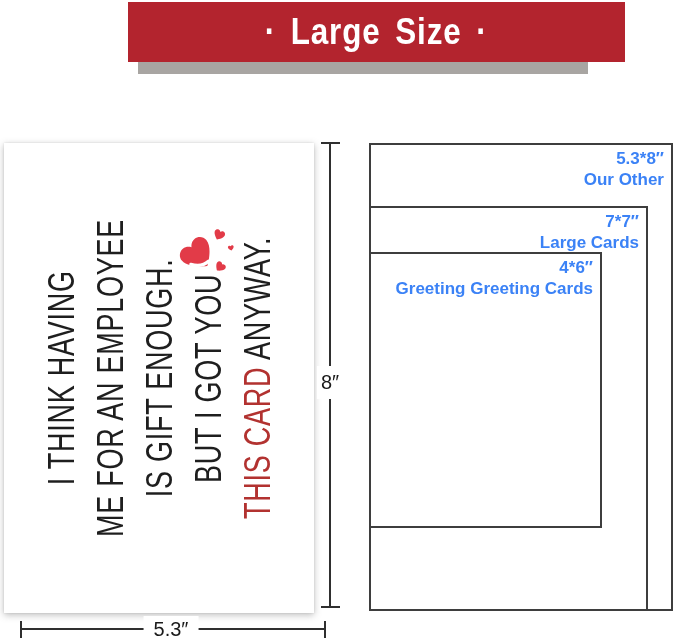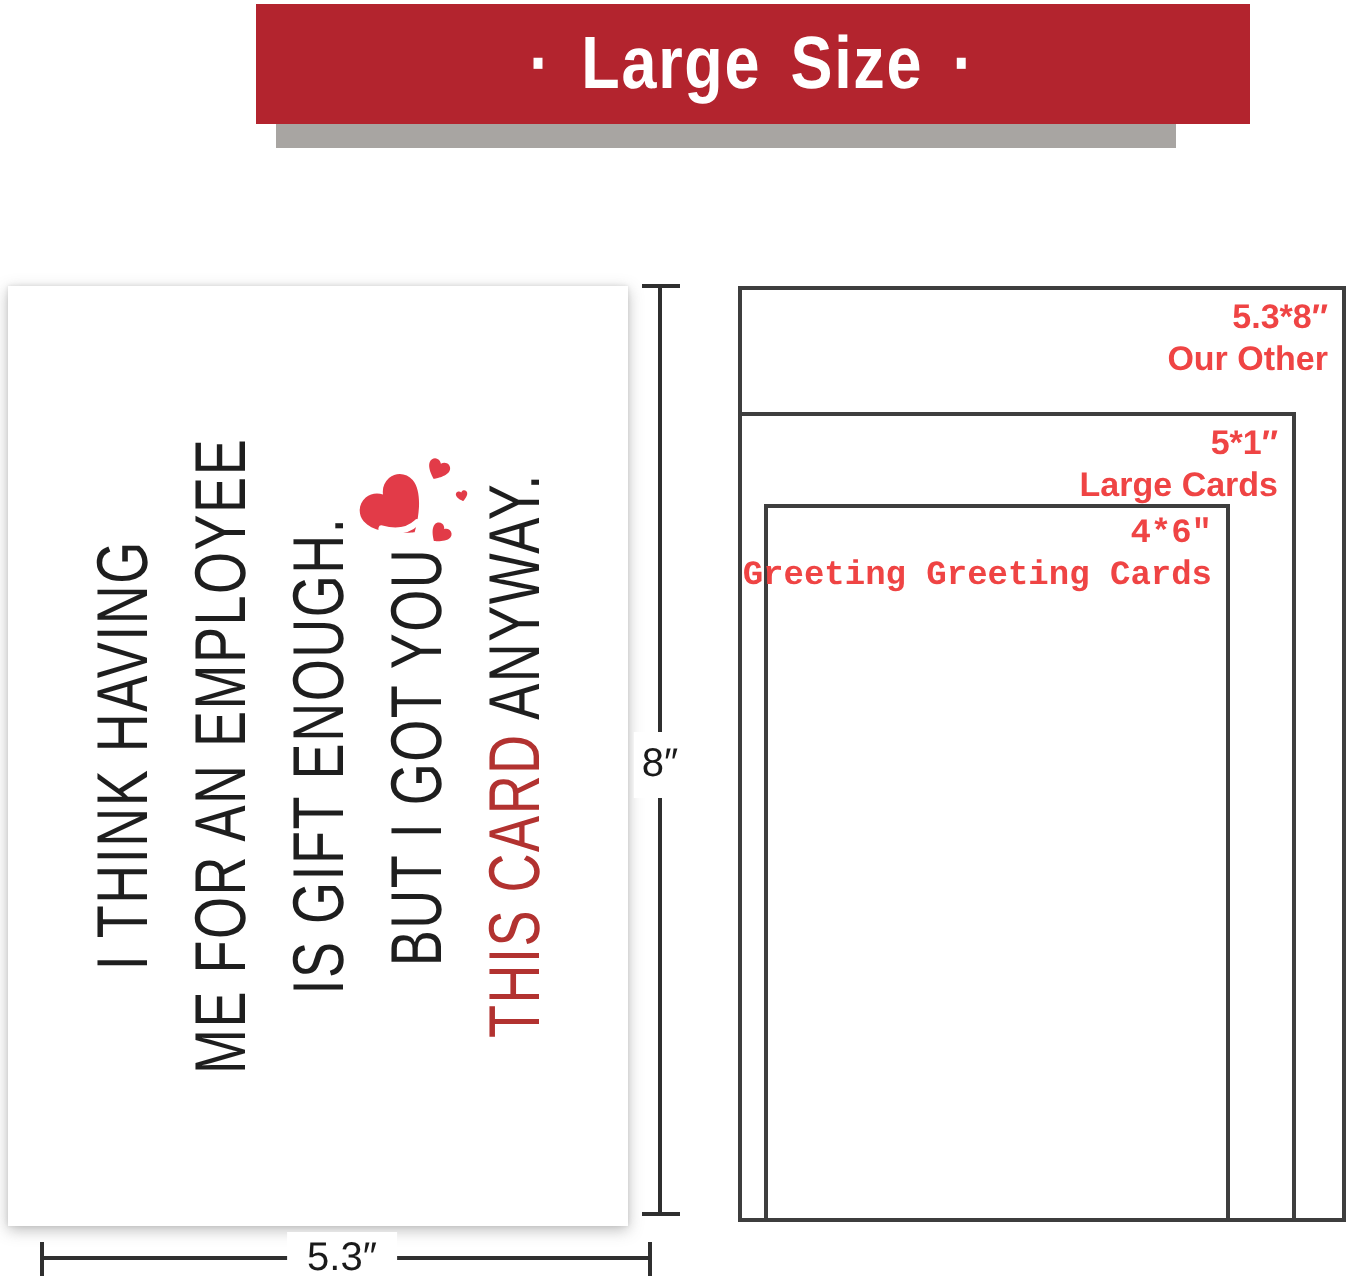--- a/index.html
+++ b/index.html
@@ -129,26 +129,26 @@
 
   
   .cmp-rect {
     position: absolute;
     background: #ffffff;
     border: 2px solid var(--outline, #3e3e3e);
     box-sizing: border-box;
   }
   .rect-our     { left: 369px; top: 143px; width: 304px; height: 468px; }
   .rect-other   { left: 369px; top: 206px; width: 279px; height: 405px; }
-  .rect-regular { left: 382px; top: 252px; width: 233px; height: 359px; font-family: Liberation Mono, monospace; }
+  .rect-regular { left: 369px; top: 252px; width: 233px; height: 276px; }
   .rect-label {
     position: absolute;
     top: 3px; right: 7px;
     text-align: right;
-    color: #ef4444;
+    color: #3b82f6;
   }
   .rect-label .size-line,
   .rect-label .name-line {
     font-size: 17px;
     font-weight: 600;
     line-height: 21px;
     white-space: nowrap;
   }
 </style>
 </head>
@@ -208,21 +208,21 @@
   </div>
 
   <div class="cmp-rect rect-our">
     <div class="rect-label">
       <div class="size-line">5.3*8″</div>
       <div class="name-line">Our Other</div>
     </div>
   </div>
   <div class="cmp-rect rect-other">
     <div class="rect-label">
-      <div class="size-line">5*1″</div>
+      <div class="size-line">7*7″</div>
       <div class="name-line">Large Cards</div>
     </div>
   </div>
   <div class="cmp-rect rect-regular">
     <div class="rect-label">
       <div class="size-line">4*6″</div>
       <div class="name-line">Greeting Greeting Cards</div>
     </div>
   </div>
 

